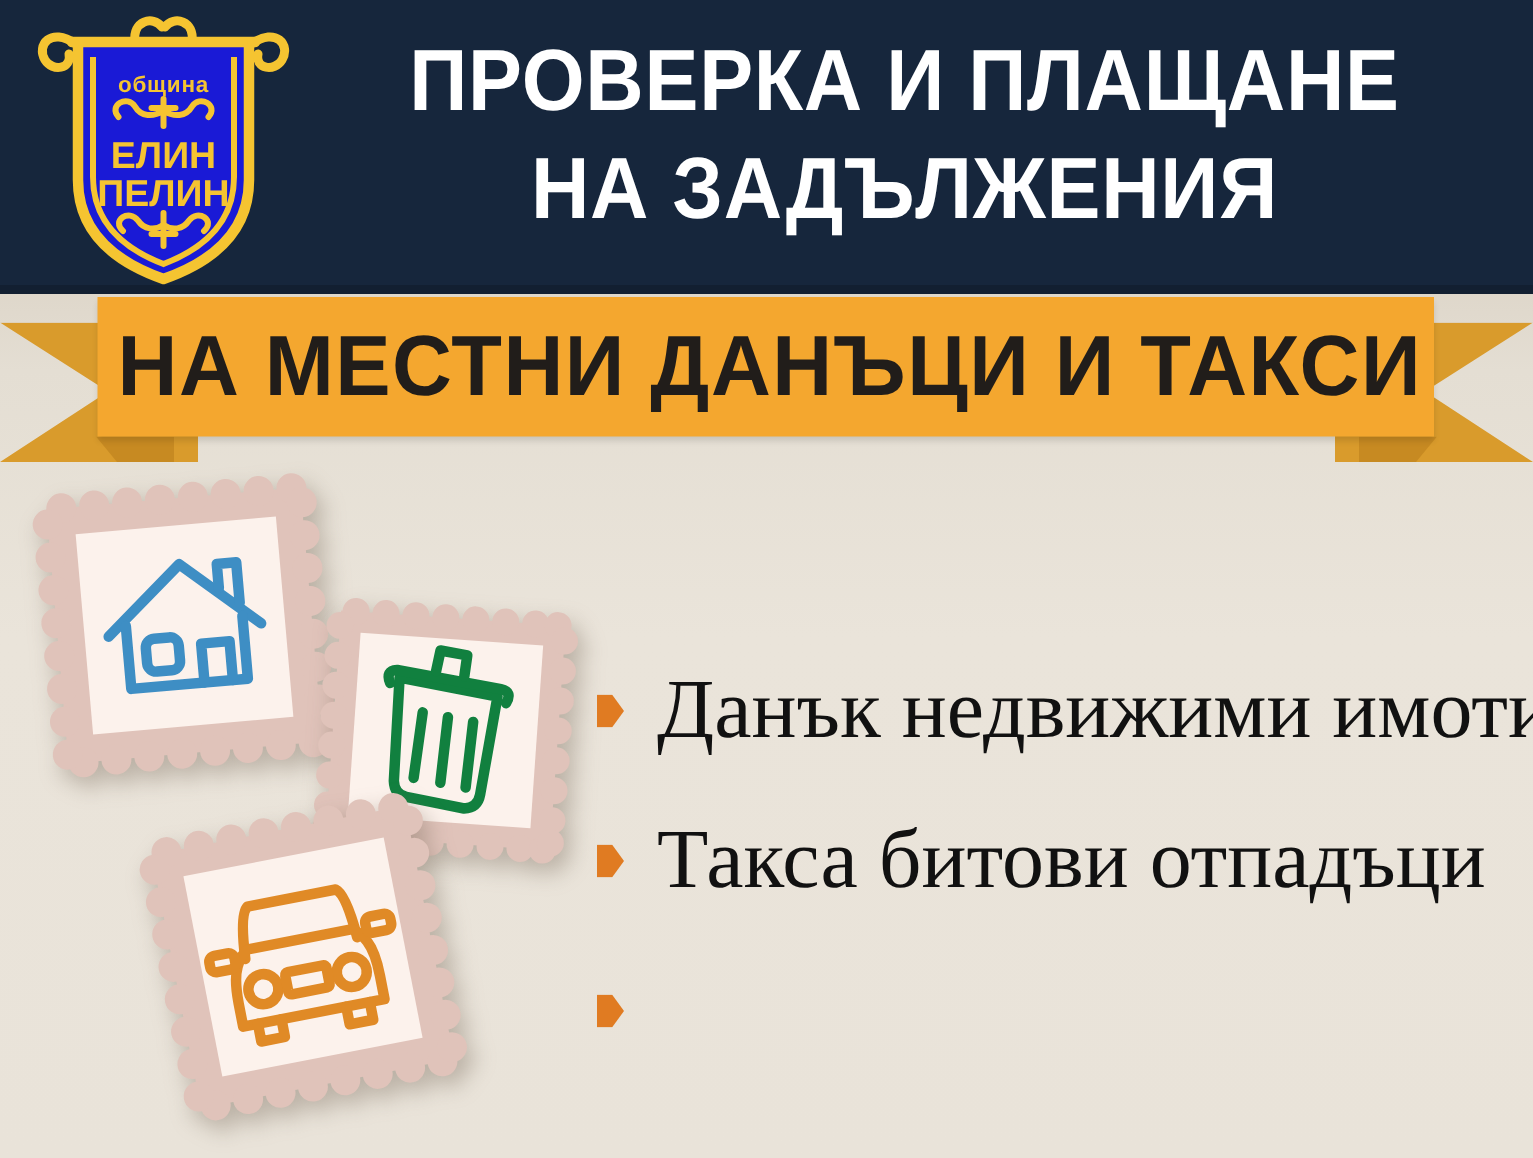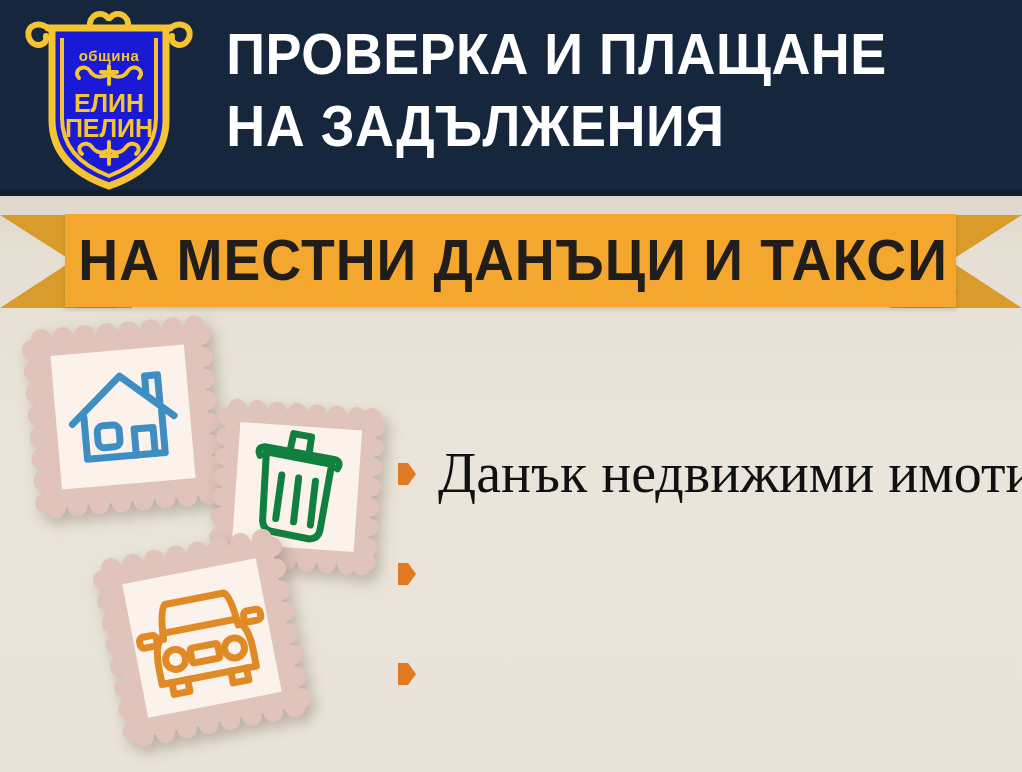--- a/index.html
+++ b/index.html
@@ -52,20 +52,21 @@
   }
   #logo svg { display: block; width: 100%; height: 100%; }
 
   
   #title-block {
     position: absolute;
     left: 198px;
     top: 18px;
     width: 810px;
     z-index: 7;
+    text-align: center;
     color: #ffffff;
   }
   .title-line {
     font-family: "Liberation Sans", sans-serif;
     font-weight: bold;
     font-size: 58px;
     line-height: 72px;
     letter-spacing: 0.5px;
     transform: scaleX(0.93);
     transform-origin: center center;
@@ -107,21 +108,20 @@
   #ribbon-fold-right { right: 64px; clip-path: polygon(0 0, 52px 0, 38px 17px, 0 17px); }
 
   #ribbon-band {
     position: absolute;
     left: 65px;
     top: 2px;
     width: 891px;
     height: 93px;
     background: #f4a72f;
     box-shadow: 0 3px 4px rgba(0,0,0,0.12);
-    margin-top: 16px;
   }
   #ribbon-text {
     position: absolute;
     left: 0; top: 0;
     width: 100%;
     height: 93px;
     line-height: 93px;
     text-align: center;
     color: #211d1a;
     font-family: "Liberation Sans", sans-serif;
@@ -404,20 +404,21 @@
 
   <div id="bullet-list">
 
     <div class="bullet-row">
       <span class="bullet-marker"></span>
       <span class="bullet-label">Данък недвижими имоти</span>
     </div>
 
     <div class="bullet-row">
       <span class="bullet-marker"></span>
+      <span class="bullet-label">Такса битови отпадъци</span>
     </div>
 
     <div class="bullet-row">
       <span class="bullet-marker"></span>
     </div>
 
   </div>
 
 </div>
 

